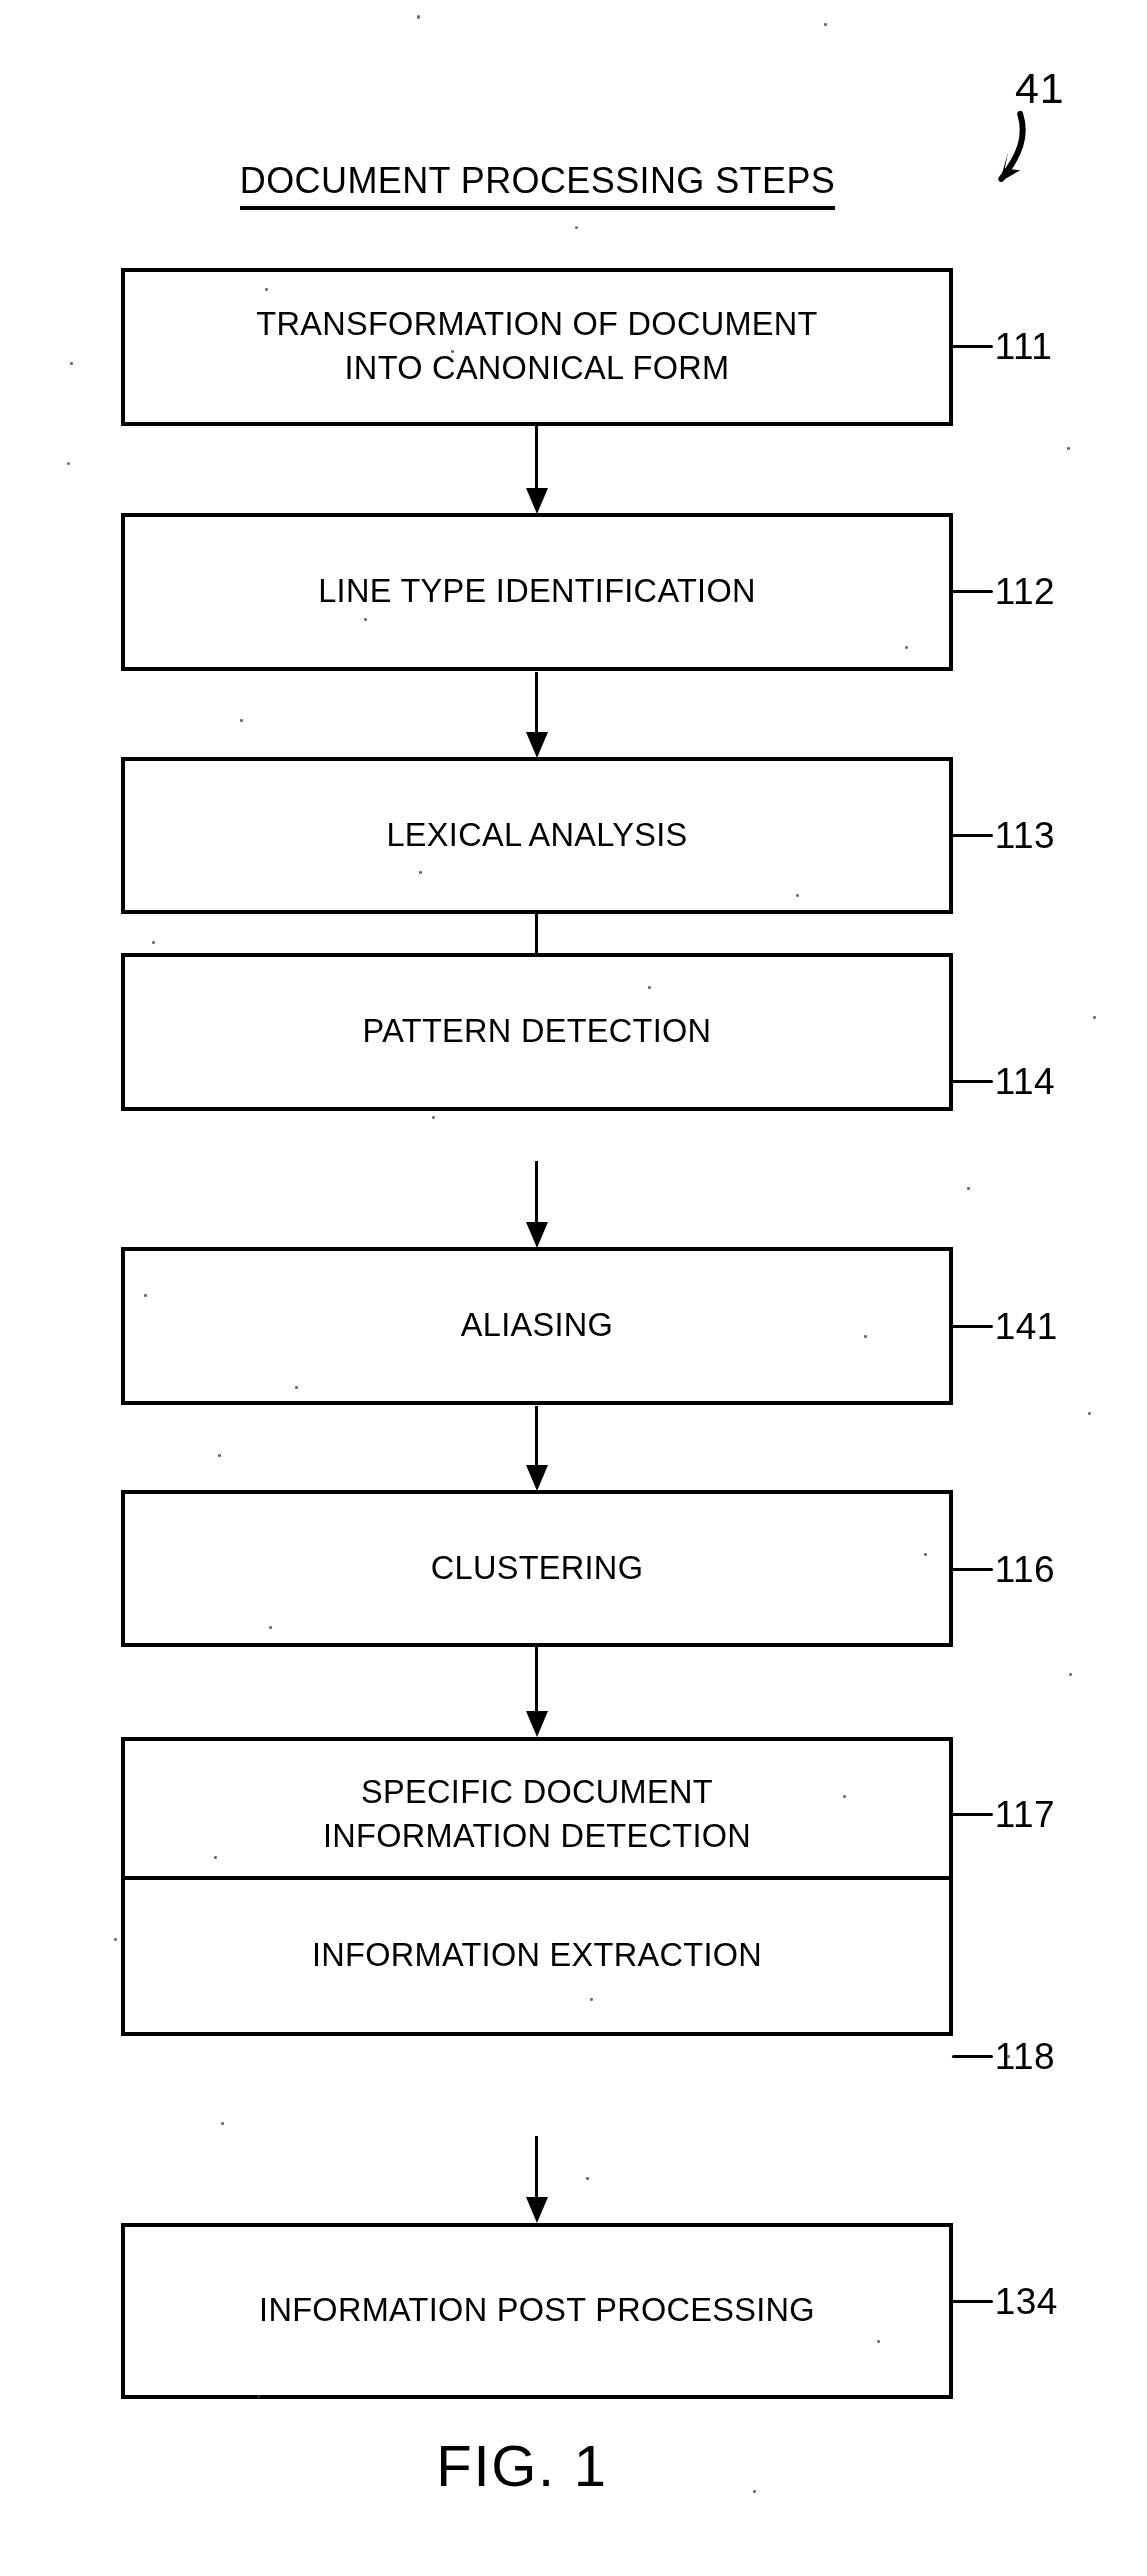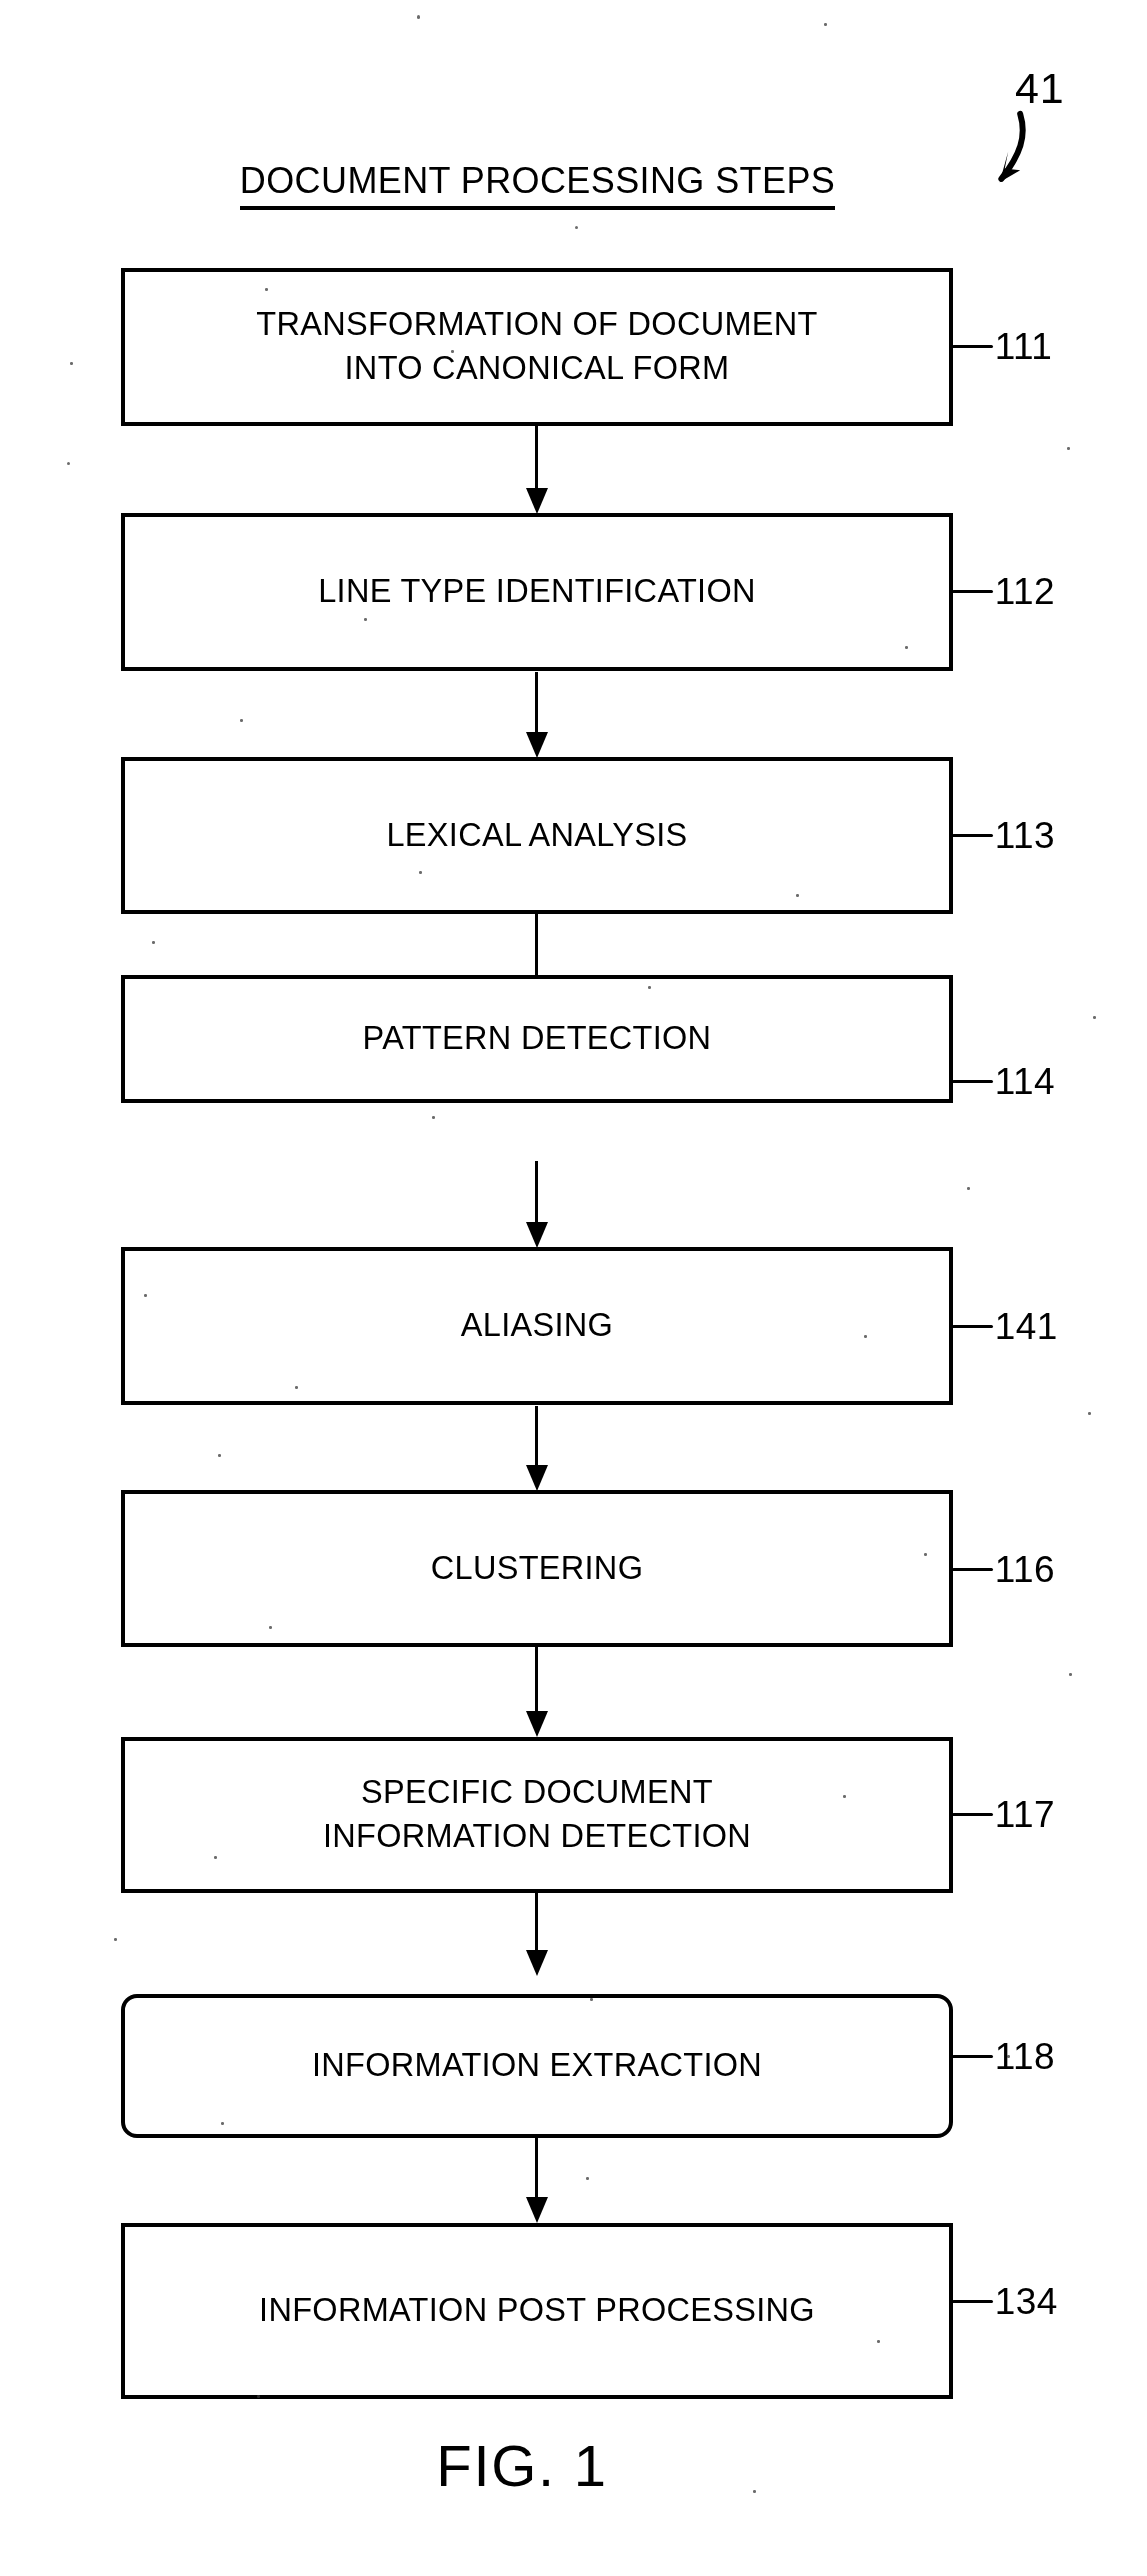--- a/index.html
+++ b/index.html
@@ -191,21 +191,21 @@
   </div>
   <div class="ref-callout" style="left:952px;top:815px;">
     <div class="ref-leader"></div>
     <div class="ref-number">113</div>
   </div>
   <div class="connector" style="left:524px;top:914px;height:89px;">
     <div class="shaft" style="height:63px;"></div>
     <div class="head" style="top:63px;"></div>
   </div>
 
-  <div class="process-box" style="top:975px;height:128px;">
+  <div class="process-box" style="top:953px;height:158px;">
     <div class="box-label">PATTERN DETECTION</div>
   </div>
   <div class="ref-callout" style="left:952px;top:1061px;">
     <div class="ref-leader"></div>
     <div class="ref-number">114</div>
   </div>
   <div class="connector" style="left:524px;top:1161px;height:86px;">
     <div class="shaft" style="height:61px;"></div>
     <div class="head" style="top:61px;"></div>
   </div>
@@ -240,21 +240,21 @@
   </div>
   <div class="ref-callout" style="left:952px;top:1794px;">
     <div class="ref-leader"></div>
     <div class="ref-number">117</div>
   </div>
   <div class="connector" style="left:524px;top:1892px;height:84px;">
     <div class="shaft" style="height:58px;"></div>
     <div class="head" style="top:58px;"></div>
   </div>
 
-  <div class="process-box" style="top:1994px;height:144px;border-radius:16px;">
+  <div class="process-box" style="top:1876px;height:160px;">
     <div class="box-label">INFORMATION EXTRACTION</div>
   </div>
   <div class="ref-callout" style="left:952px;top:2036px;">
     <div class="ref-leader"></div>
     <div class="ref-number">118</div>
   </div>
   <div class="connector" style="left:524px;top:2136px;height:86px;">
     <div class="shaft" style="height:61px;"></div>
     <div class="head" style="top:61px;"></div>
   </div>

